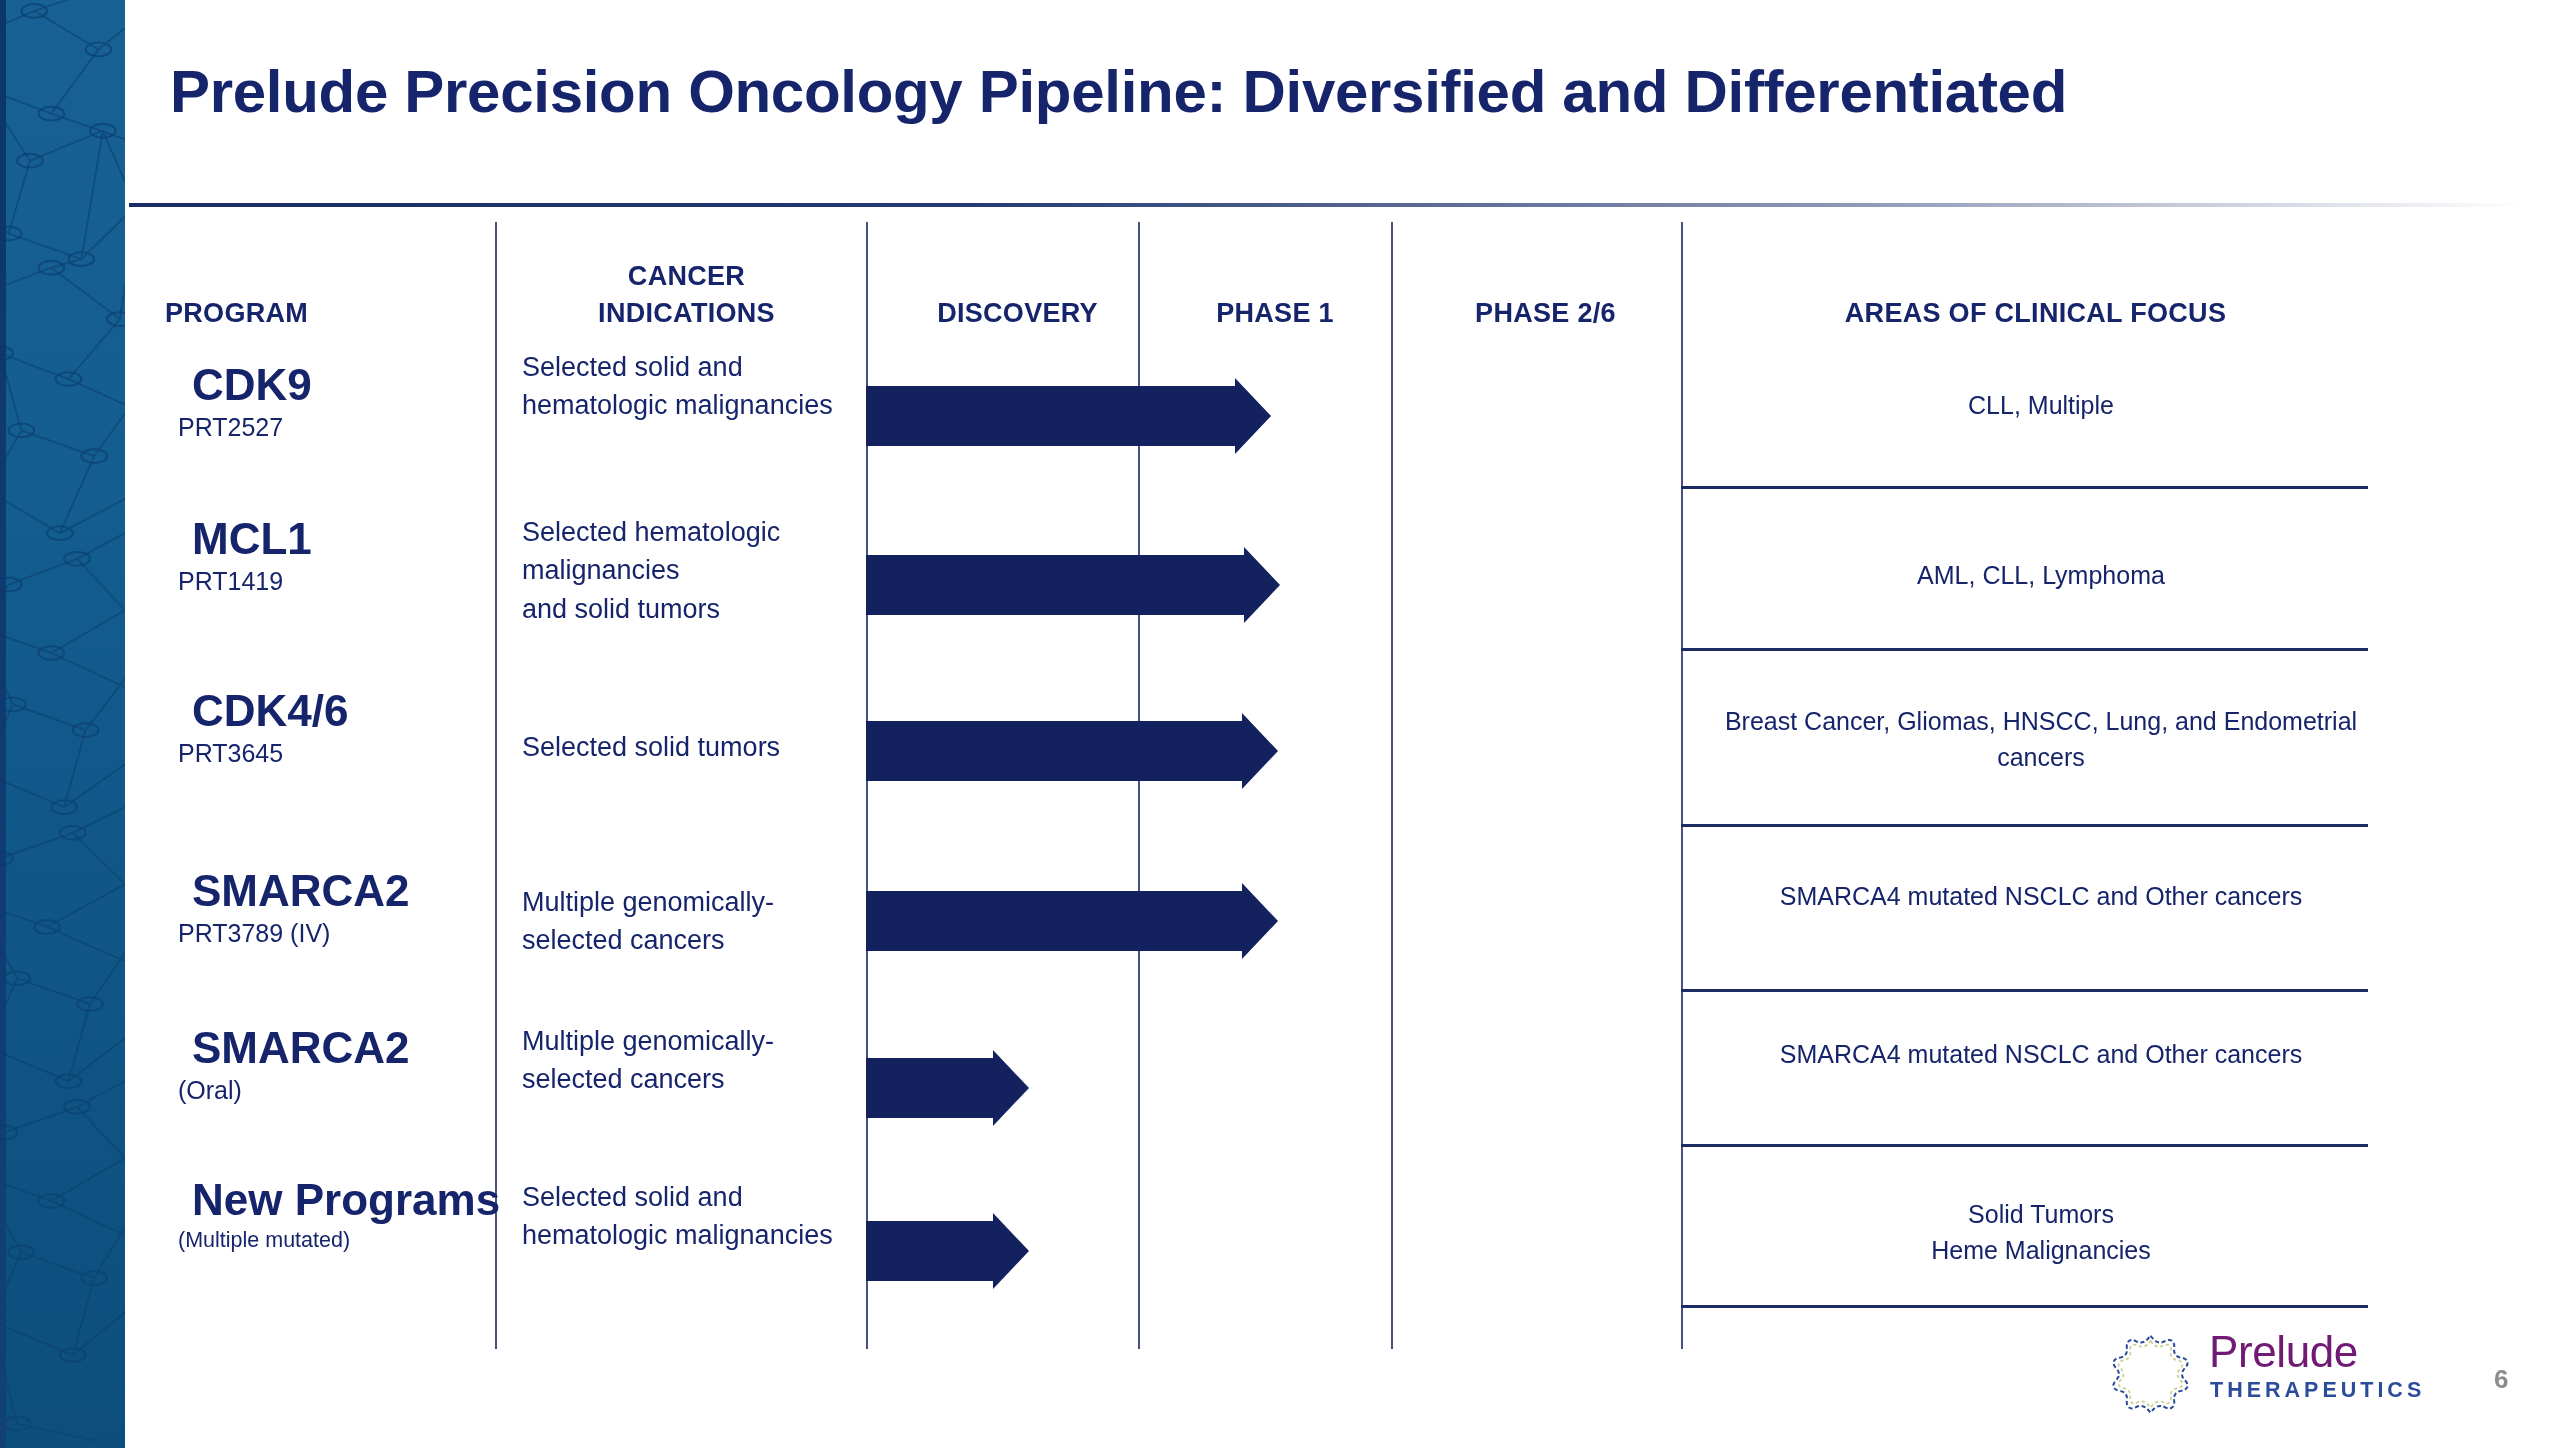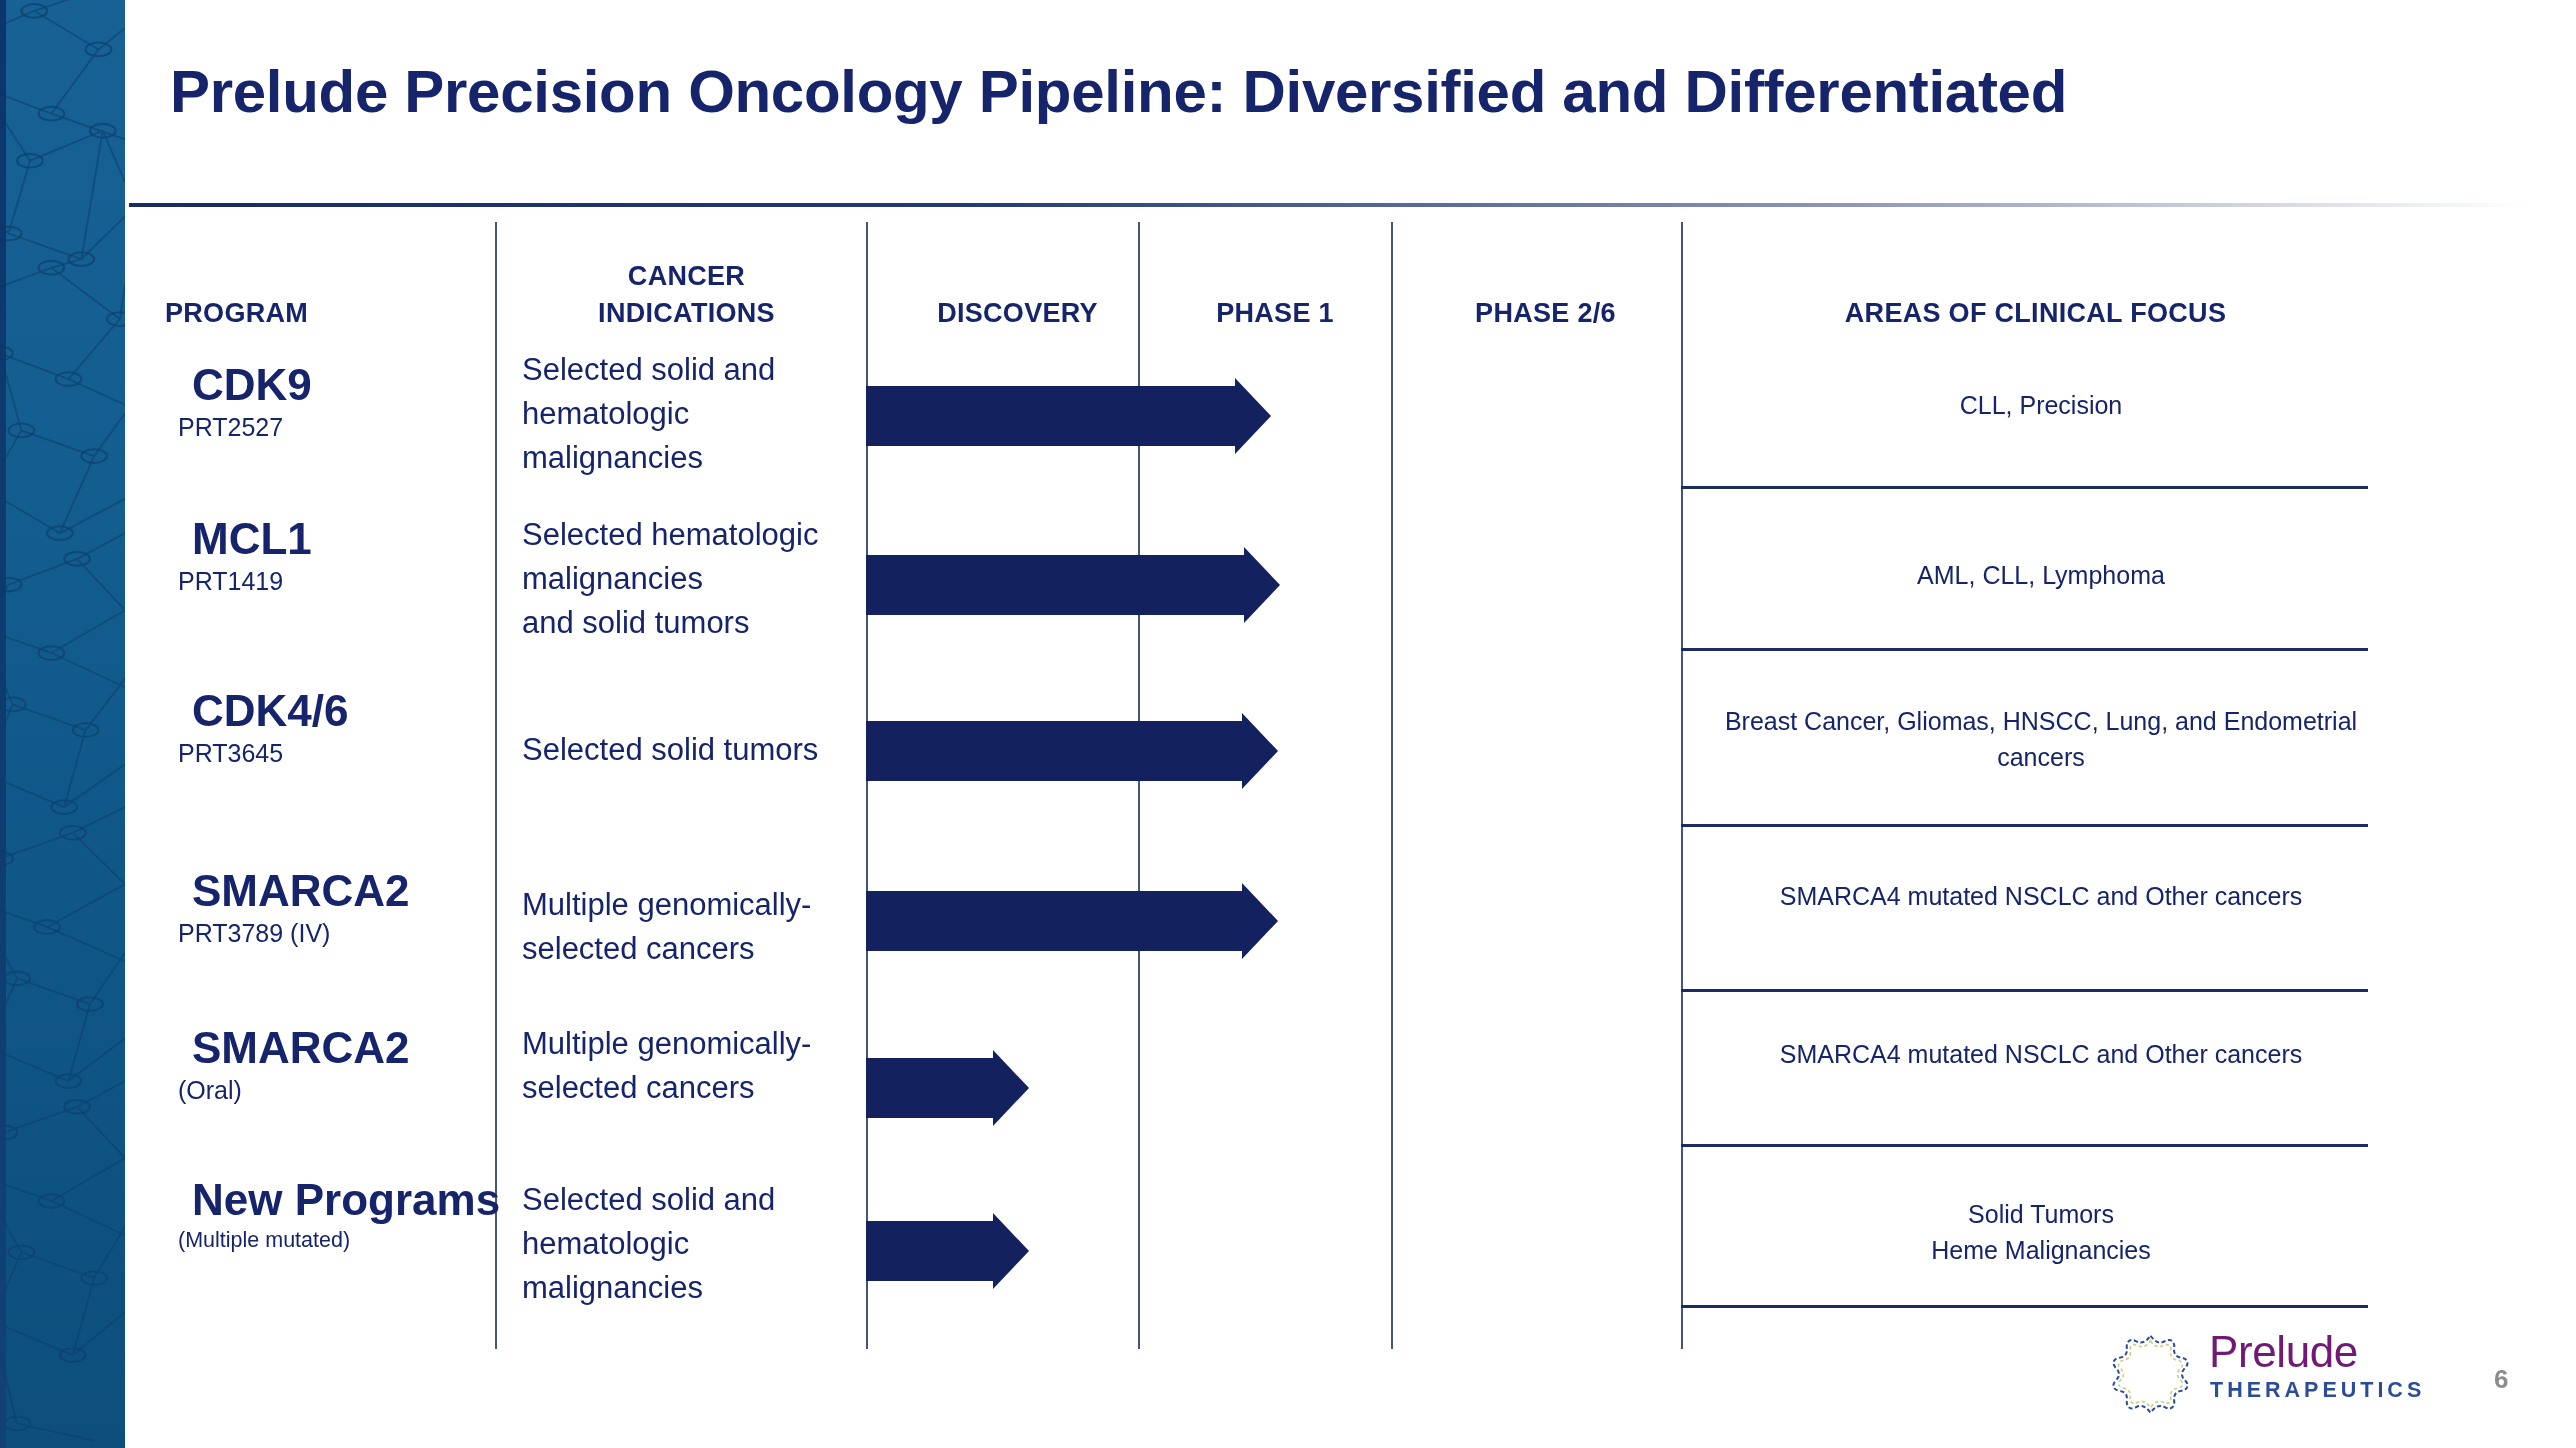--- a/index.html
+++ b/index.html
@@ -37,21 +37,21 @@
   #v4{left:1391px;top:222px;height:1127px;}
   #v5{left:1681px;top:222px;height:1127px;}
 
   
   .prog{position:absolute;left:165px;width:343px;}
   .prog .name{font-size:44px;font-weight:bold;line-height:1.08;color:#16246b;margin-left:27px;}
   .prog .sub{font-size:25px;font-weight:normal;line-height:1.15;color:#16246b;margin-top:4.3px;margin-left:13px;}
   .prog .sub.small{font-size:21.5px;}
 
   
-  .ind{position:absolute;left:522px;width:343px;font-size:31px;line-height:1.42;color:#16246b;}
+  .ind{position:absolute;left:522px;width:343px;font-size:27px;line-height:1.42;color:#16246b;}
 
   
   .arrow{position:absolute;height:60px;background:#14215f;}
   .arrow::after{content:"";position:absolute;left:100%;top:-7.7px;width:0;height:0;
       border-top:38px solid transparent;border-bottom:38px solid transparent;
       border-left:36px solid #14215f;}
 
   
   .focus{position:absolute;left:1702px;width:678px;text-align:center;
          font-size:25px;line-height:1.42;color:#16246b;}
@@ -160,21 +160,21 @@
 <div class="vsep" id="v3"></div>
 <div class="vsep" id="v4"></div>
 <div class="vsep" id="v5"></div>
 
 <div class="prog" style="top:361px">
   <div class="name">CDK9</div>
   <div class="sub">PRT2527</div>
 </div>
 <div class="ind" style="top:348px">Selected solid and hematologic malignancies</div>
 <div class="arrow" style="left:866px;top:386px;width:369px"></div>
-<div class="focus" style="top:388px">CLL, Precision</div>
+<div class="focus" style="top:388px">CLL, Multiple</div>
 <div class="fdiv" style="top:486px"></div>
 
 <div class="prog" style="top:515px">
   <div class="name">MCL1</div>
   <div class="sub">PRT1419</div>
 </div>
 <div class="ind" style="top:513px;white-space:pre-line">Selected hematologic malignancies
 and solid tumors</div>
 <div class="arrow" style="left:866px;top:555px;width:378px"></div>
 <div class="focus" style="top:558px">AML, CLL, Lymphoma</div>

